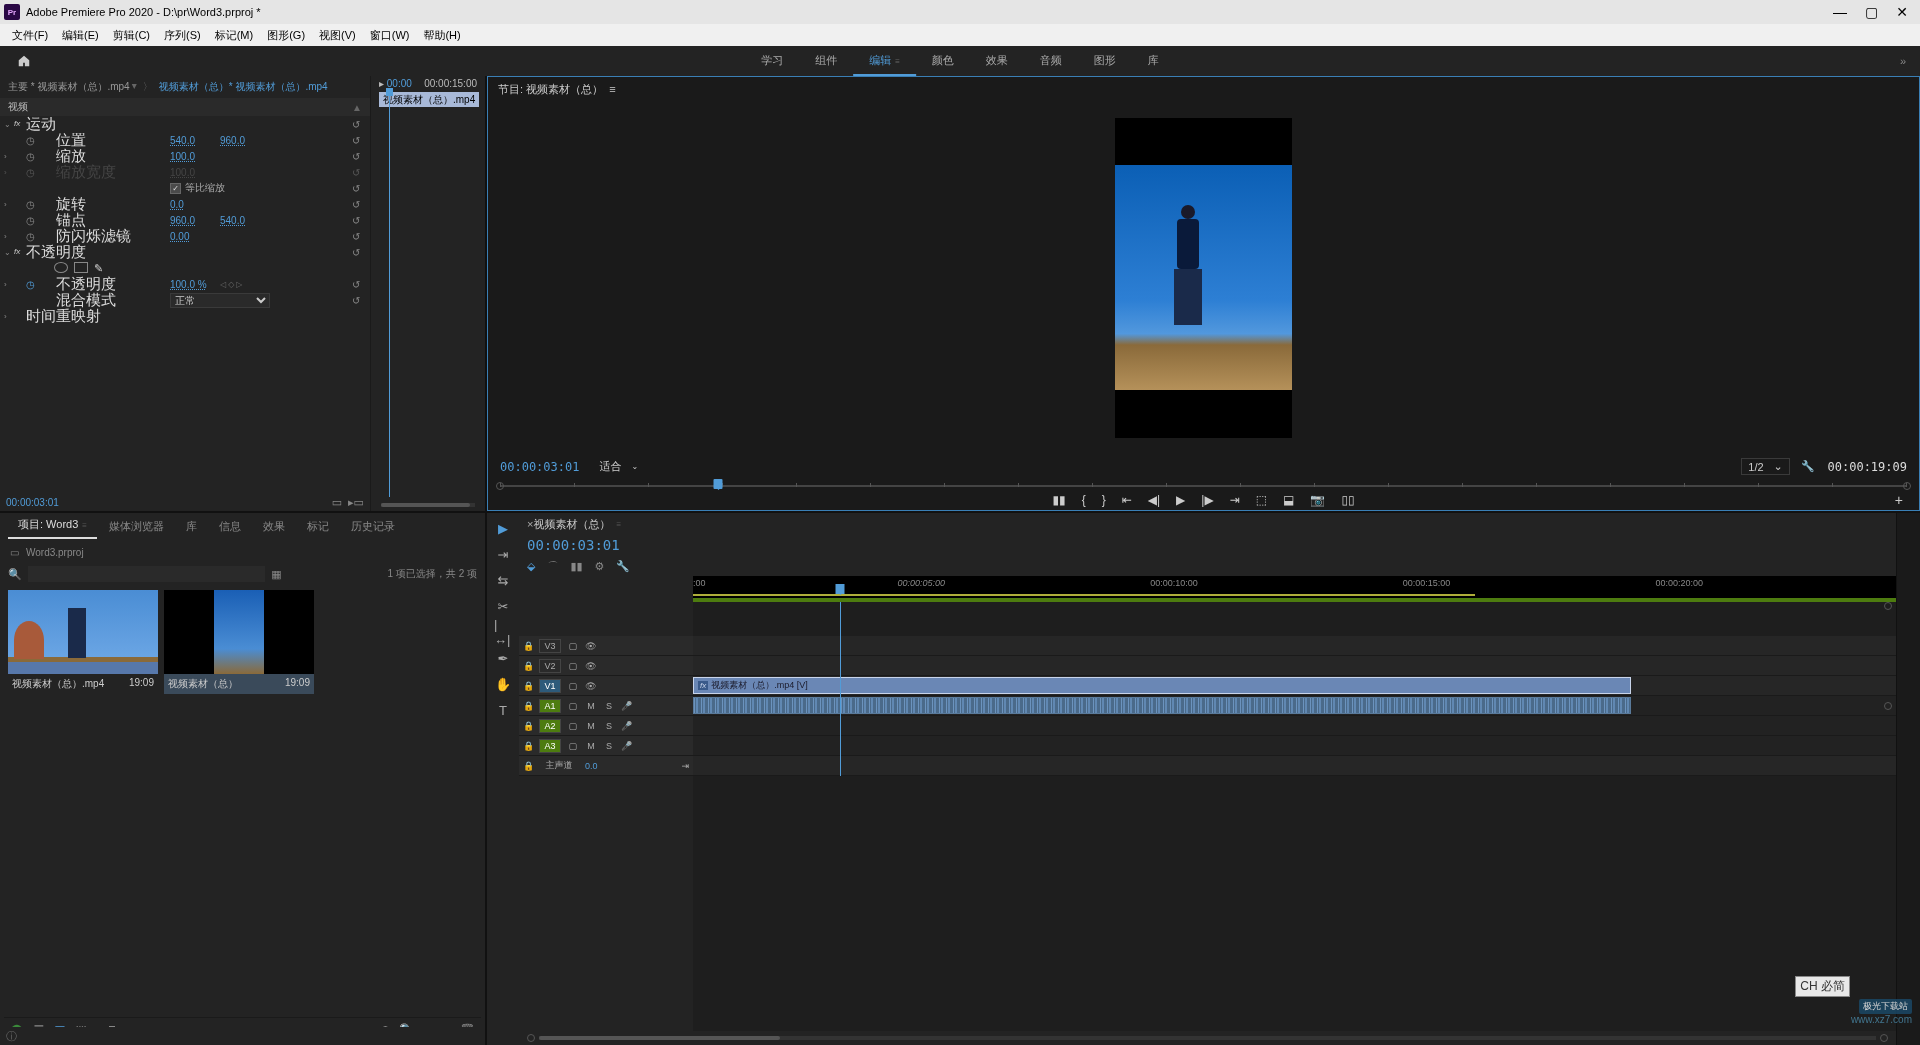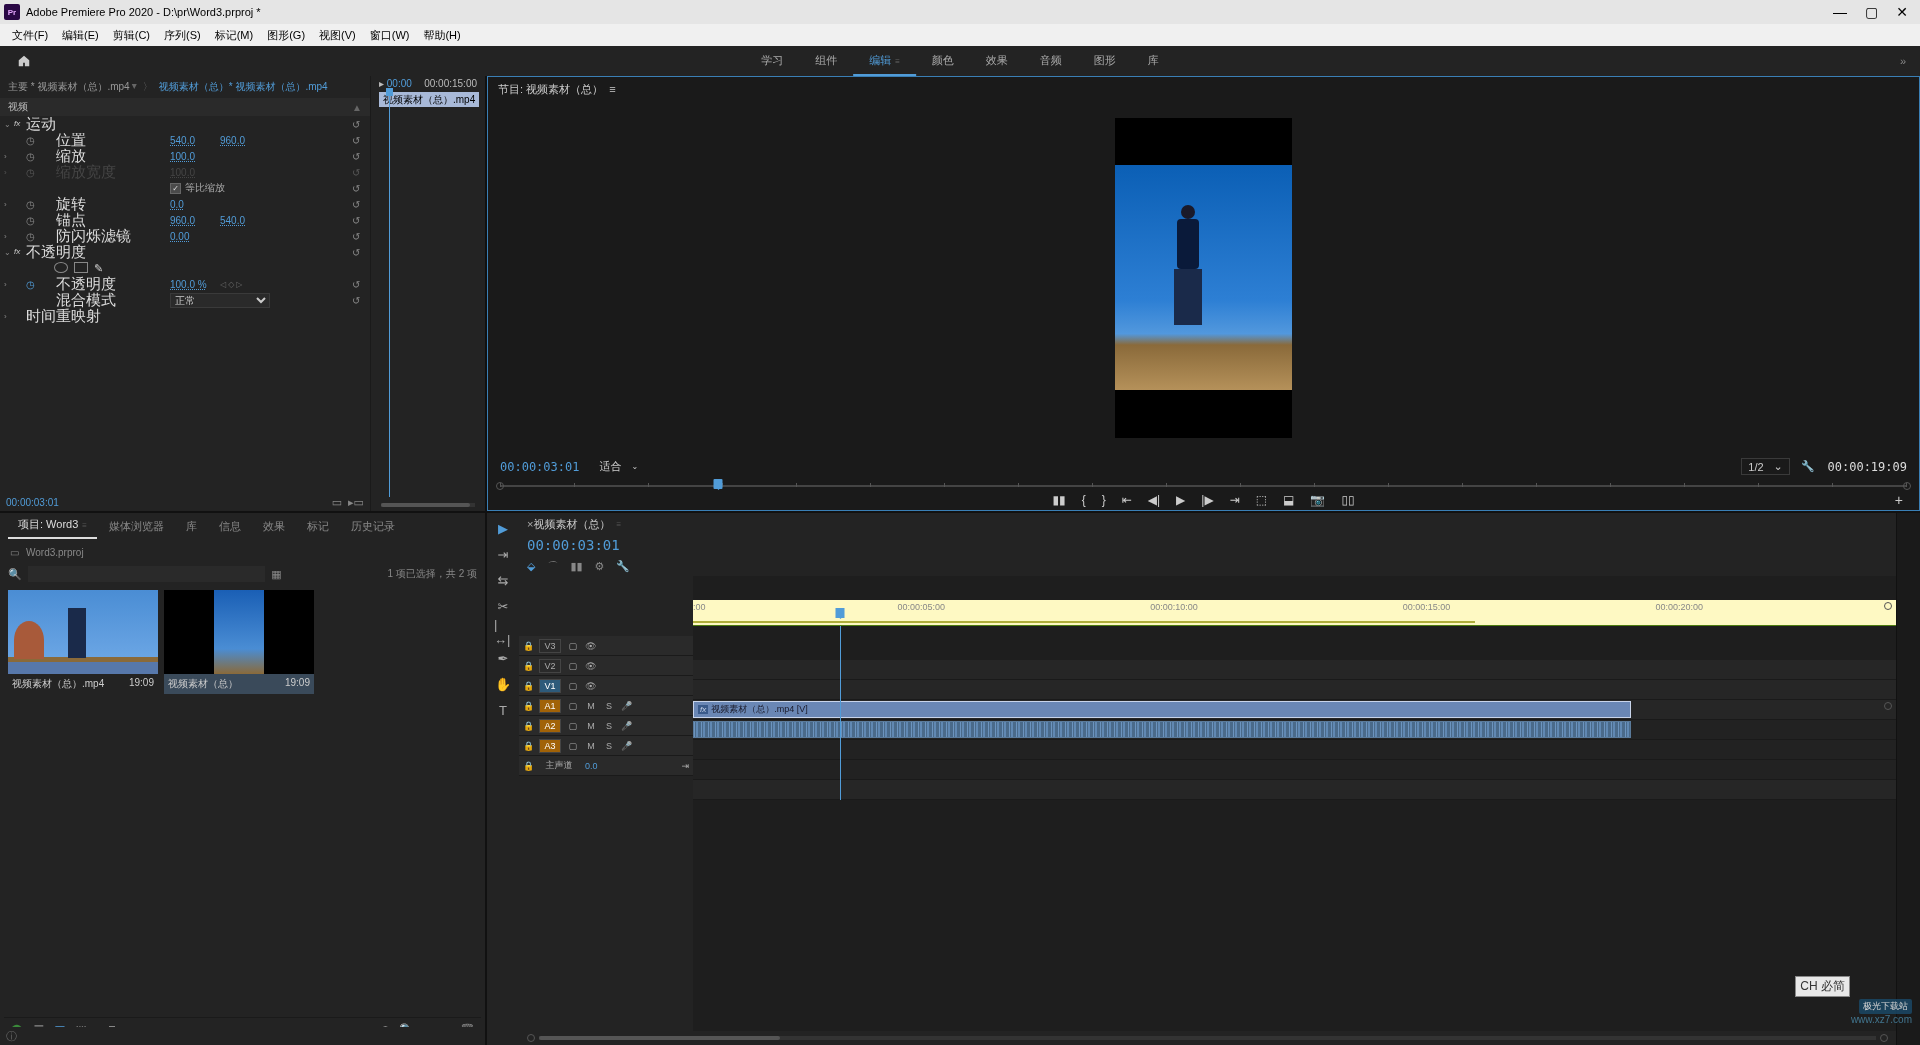--- a/index.html
+++ b/index.html
@@ -140,23 +140,23 @@
 .tl-tool-row { display: flex; gap: 12px; padding: 2px 8px; align-items: center; color: #888; font-size: 11px; }
 .tl-tool-row .magnet { color: #519cd8; }
 .tl-body { flex: 1; display: flex; }
 .tl-track-headers { width: 174px; background: #232323; display: flex; flex-direction: column; }
 .track-header { display: flex; align-items: center; height: 20px; padding: 0 4px; gap: 6px; font-size: 9px; color: #aaa; border-bottom: 1px solid #1a1a1a; background: #2a2a2a; }
 .track-header .lock { width: 10px; color: #888; }
 .track-header .trk-label { width: 22px; text-align: center; font-size: 9px; border: 1px solid #444; padding: 1px 0; }
 .track-header .trk-label.active { background: #2d5a7a; color: #fff; }
 .track-header .eye { color: #aaa; }
 .track-header .toggle { width: 12px; text-align: center; }
-.track-header.audio .trk-label.active { background: #a16207; }
+.track-header.audio .trk-label.active { background: #4d7c0f; }
 .tl-tracks { flex: 1; position: relative; background: #1e1e1e; }
-.tl-ruler { height: 26px; background: #fef9c3; position: relative; border-bottom: 1px solid #4d7c0f; margin-top: 24px; }
+.tl-ruler { height: 26px; background: #000000; position: relative; border-bottom: 4px solid #4d7c0f; }
 .tl-ruler .tick-label { position: absolute; top: 2px; font-size: 9px; color: #888; }
 .tl-ruler .work-area { position: absolute; bottom: 2px; left: 0; right: 35%; height: 2px; background: #aeae3a; }
 .tl-ruler .playhead-hdr { position: absolute; top: 8px; width: 9px; height: 10px; background: #519cd8; transform: translateX(-50%); }
 .tl-ruler .playhead-hdr::after { content: ''; position: absolute; bottom: -4px; left: 2px; border: 3px solid transparent; border-top-color: #519cd8; }
 .tl-track-area { position: relative; }
 .tl-track-row { height: 20px; border-bottom: 1px solid #1a1a1a; position: relative; background: #262626; }
 .tl-track-row.dark { background: #222; }
 .clip-v { position: absolute; top: 1px; bottom: 1px; background: #6a87b5; border: 1px solid #c8d4ea; display: flex; align-items: center; padding: 0 4px; font-size: 9px; color: #1a1a2a; overflow: hidden; white-space: nowrap; }
 .clip-v .fx { font-style: italic; margin-right: 3px; font-size: 8px; background: #3a5a8a; color: #c8d4ea; padding: 0 2px; }
 .clip-a { position: absolute; top: 1px; bottom: 1px; background: #4a6a8a; border: 1px solid #5a7a9a; overflow: hidden; }
@@ -600,21 +600,21 @@
           <div class="track-header">
               <span class="lock">🔒</span>
               <span class="trk-label" style="border:none;width:40px;">主声道</span>
               <span style="color:#519cd8;">0.0</span>
               <span style="margin-left:auto;">⇥</span>
             </div>
         </div>
         <div class="tl-tracks">
           <div class="tl-ruler">
             <span class="tick-label" style="left:0%;">:00</span>
-            <span class="tick-label" style="left:17%;">00:00:05:00</span>
+            <span class="tick-label" style="left:17%;font-style:italic;">00:00:05:00</span>
             <span class="tick-label" style="left:38%;">00:00:10:00</span>
             <span class="tick-label" style="left:59%;">00:00:15:00</span>
             <span class="tick-label" style="left:80%;">00:00:20:00</span>
             <div class="work-area"></div>
             <div class="playhead-hdr" style="left:12.2%;"></div>
           </div>
           <div class="tl-track-area">
             <div style="height:34px;"></div>
             <div class="tl-track-row"></div>
             <div class="tl-track-row"></div>

